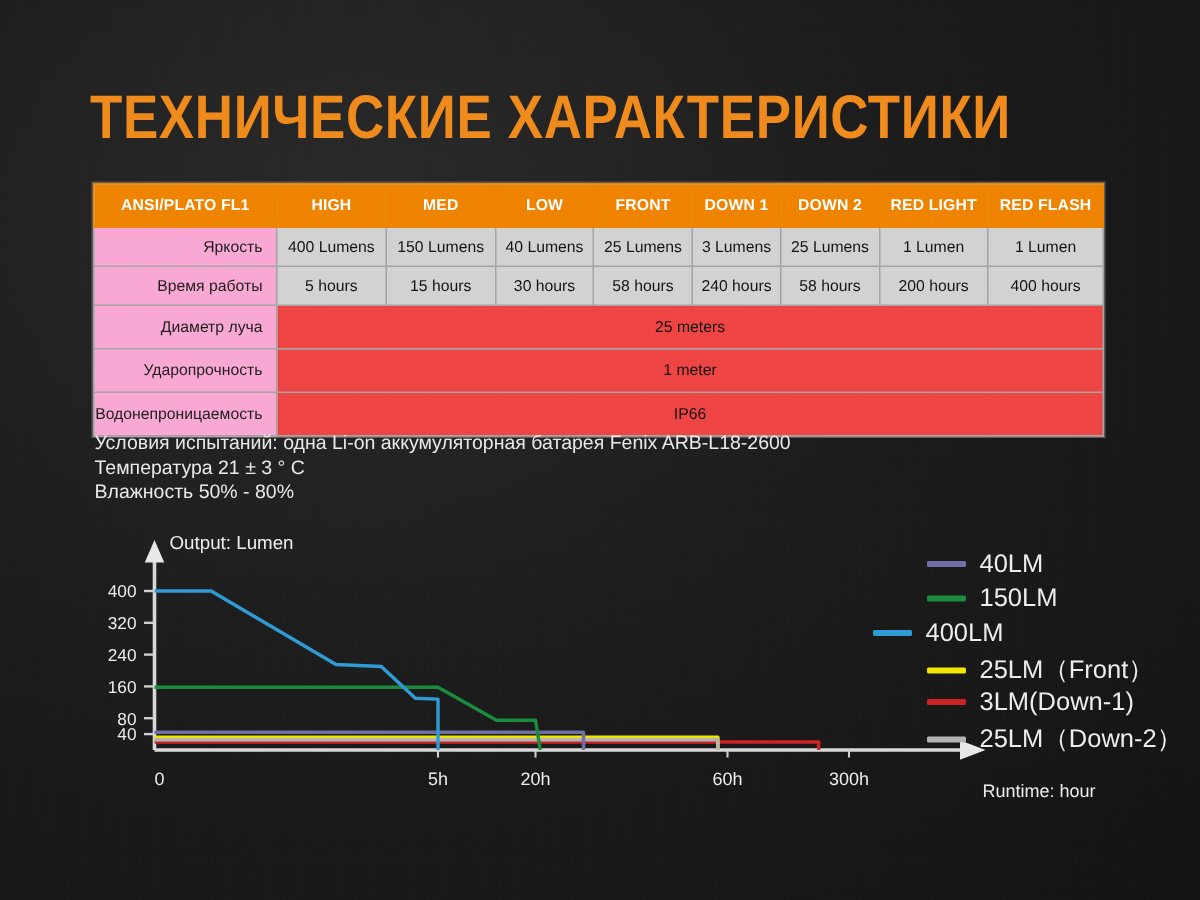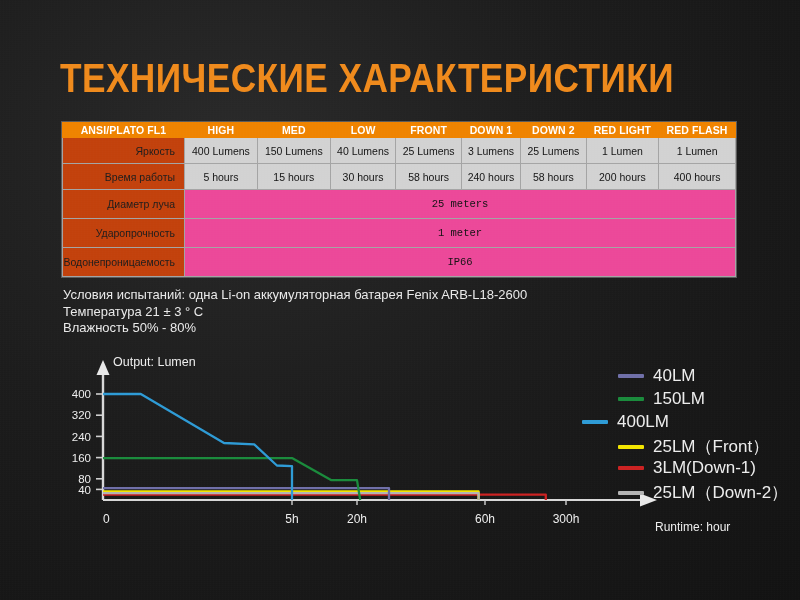--- a/index.html
+++ b/index.html
@@ -59,42 +59,41 @@
     vertical-align: middle;
     white-space: nowrap;
   }
   #spec-table thead th {
     background: #ef8300;
     color: #ffffff;
     font-size: 10.5px;
     font-weight: bold;
     letter-spacing: .1px;
     border-color: #ef8300;
-    height: 15px;
+    height: 29px;
   }
   #spec-table thead th.rowhead { text-align: center; }
   #spec-table td.rowhead {
-    background: #c2410c;
+    background: #f9a8d4;
     text-align: right;
     padding-right: 9px;
     font-size: 10.5px;
     width: 122px;
     color: #1d1d1d;
   }
   #spec-table td.val {
     background: #d2d2d2;
     font-size: 10.5px;
     color: #131313;
     margin-top: 29px;
   }
   #spec-table td.merged {
-    background: #ec4899;
+    background: #ef4444;
     font-size: 10.5px;
     color: #131313;
-    font-family: Liberation Mono, monospace;
   }
   #spec-table tr.tall td { height: 29px; }
 
   
   #notes {
     position: absolute;
     left: 63px; top: 287px;
     color: #e9e9e9;
     font-size: 13px;
     line-height: 16.5px;

